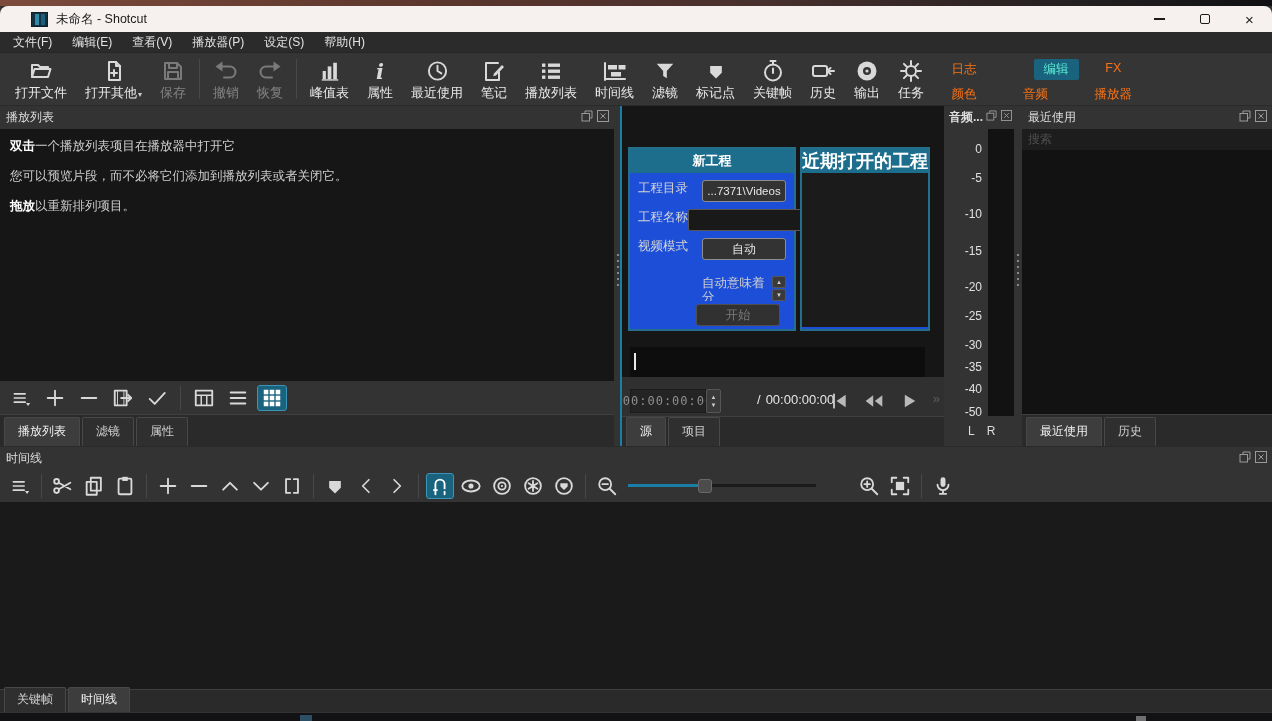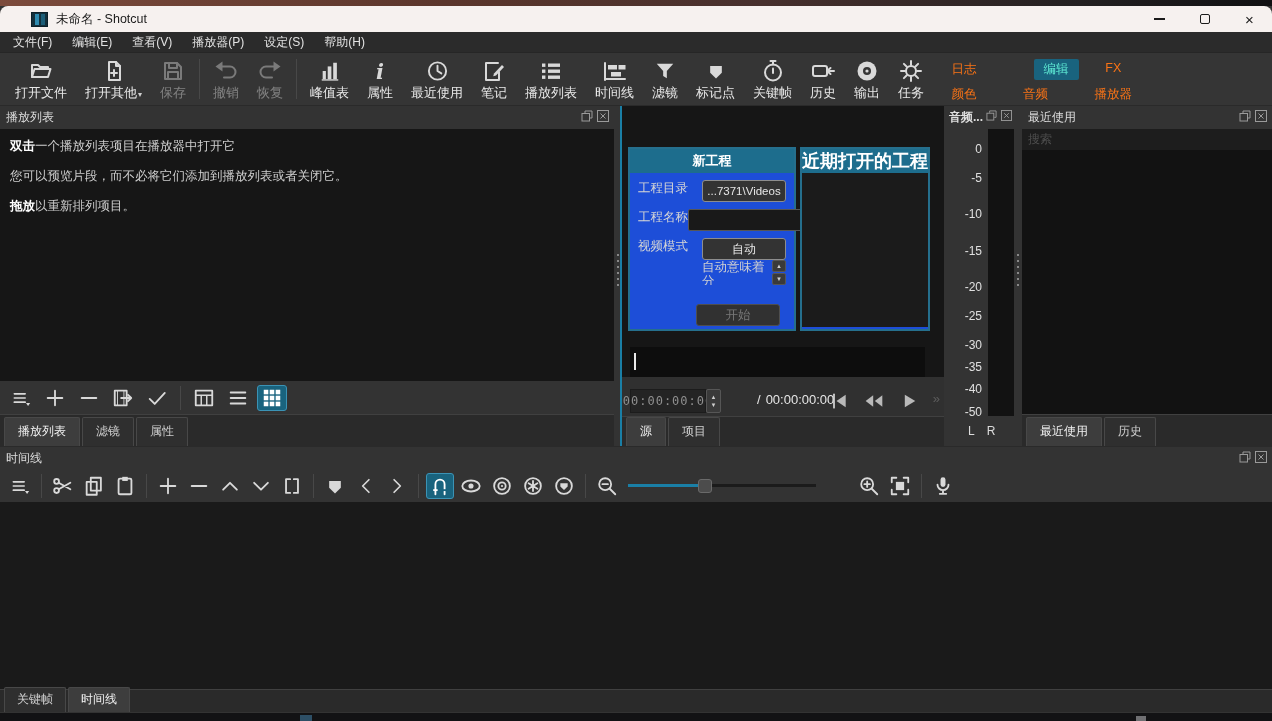--- a/index.html
+++ b/index.html
@@ -76,21 +76,21 @@
   .center-panel { width:322px; position:relative; background:#161616; }
   .proj-box { position:absolute; border:2px solid #256f8d; background:#1d4ed8; }
   .proj-box .box-header { height:24px; background:#1d6d8d; color:#fff; font-weight:bold; font-size:13px; display:flex; align-items:center; justify-content:center; }
   .np-box { left:6px; top:41px; width:168px; height:184px; }
   .rp-box { left:178px; top:41px; width:130px; height:184px; }
   .rp-box .box-body { height:154px; background:#1b1b1b; }
   .np-row { display:flex; padding:0 8px; margin-top:7px; height:22px; }
   .np-label { width:64px; font-size:12.5px; color:#d5d5d5; white-space:nowrap; }
   .np-btn { flex:1; height:22px; background:#333; border:1px solid #8d8d8d; border-radius:3px; color:#e6e6e6; font-size:11.5px; display:flex; align-items:center; justify-content:center; white-space:nowrap; }
   .np-input { flex:1; height:22px; background:#191919; border:1px solid #565656; border-radius:2px; color:#e6e6e6; font-size:12px; padding:0 4px; font-family:inherit; }
-  .np-note-row { display:flex; align-items:flex-start; padding:0 8px 0 72px; margin-top:0; }
+  .np-note-row { display:flex; align-items:flex-start; padding:0 8px 0 72px; margin-top:16px; }
   .np-note { flex:1; font-size:12.5px; line-height:14px; color:#d0d0d0; height:25px; overflow:hidden; }
   .np-spin { width:14px; display:flex; flex-direction:column; gap:1px; margin-left:2px; }
   .np-spin span { height:12px; background:#3a3a3a; border:1px solid #565656; border-radius:2px; font-size:6px; color:#cfcfcf; display:flex; align-items:center; justify-content:center; }
   .start-btn { position:absolute; left:66px; top:155px; width:84px; height:22px; background:#313131; border:1px solid #4e4e4e; border-radius:3px; color:#787878; font-size:12.5px; display:flex; align-items:center; justify-content:center; }
   .seekbar { position:absolute; left:8px; top:241px; width:295px; height:30px; background:#0d0d0d; }
   .seekbar .cursor { position:absolute; left:4px; top:6px; width:1.5px; height:17px; background:#e8e8e8; }
   .controls-strip { position:absolute; left:0; top:271px; width:322px; height:69px; background:#303030; }
   .timecode-wrap { position:absolute; left:8px; top:12px; display:flex; }
   .timecode { width:76px; height:24px; background:#242424; border:1px solid #1c1c1c; color:#8f8f8f; font-family:"DejaVu Sans Mono",monospace; font-size:12px; letter-spacing:1px; display:flex; align-items:center; justify-content:center; }
   .tc-spin { width:15px; height:24px; background:#3a3a3a; border:1px solid #565656; border-radius:2px; display:flex; flex-direction:column; align-items:center; justify-content:center; gap:2px; font-size:6px; color:#cfcfcf; }

